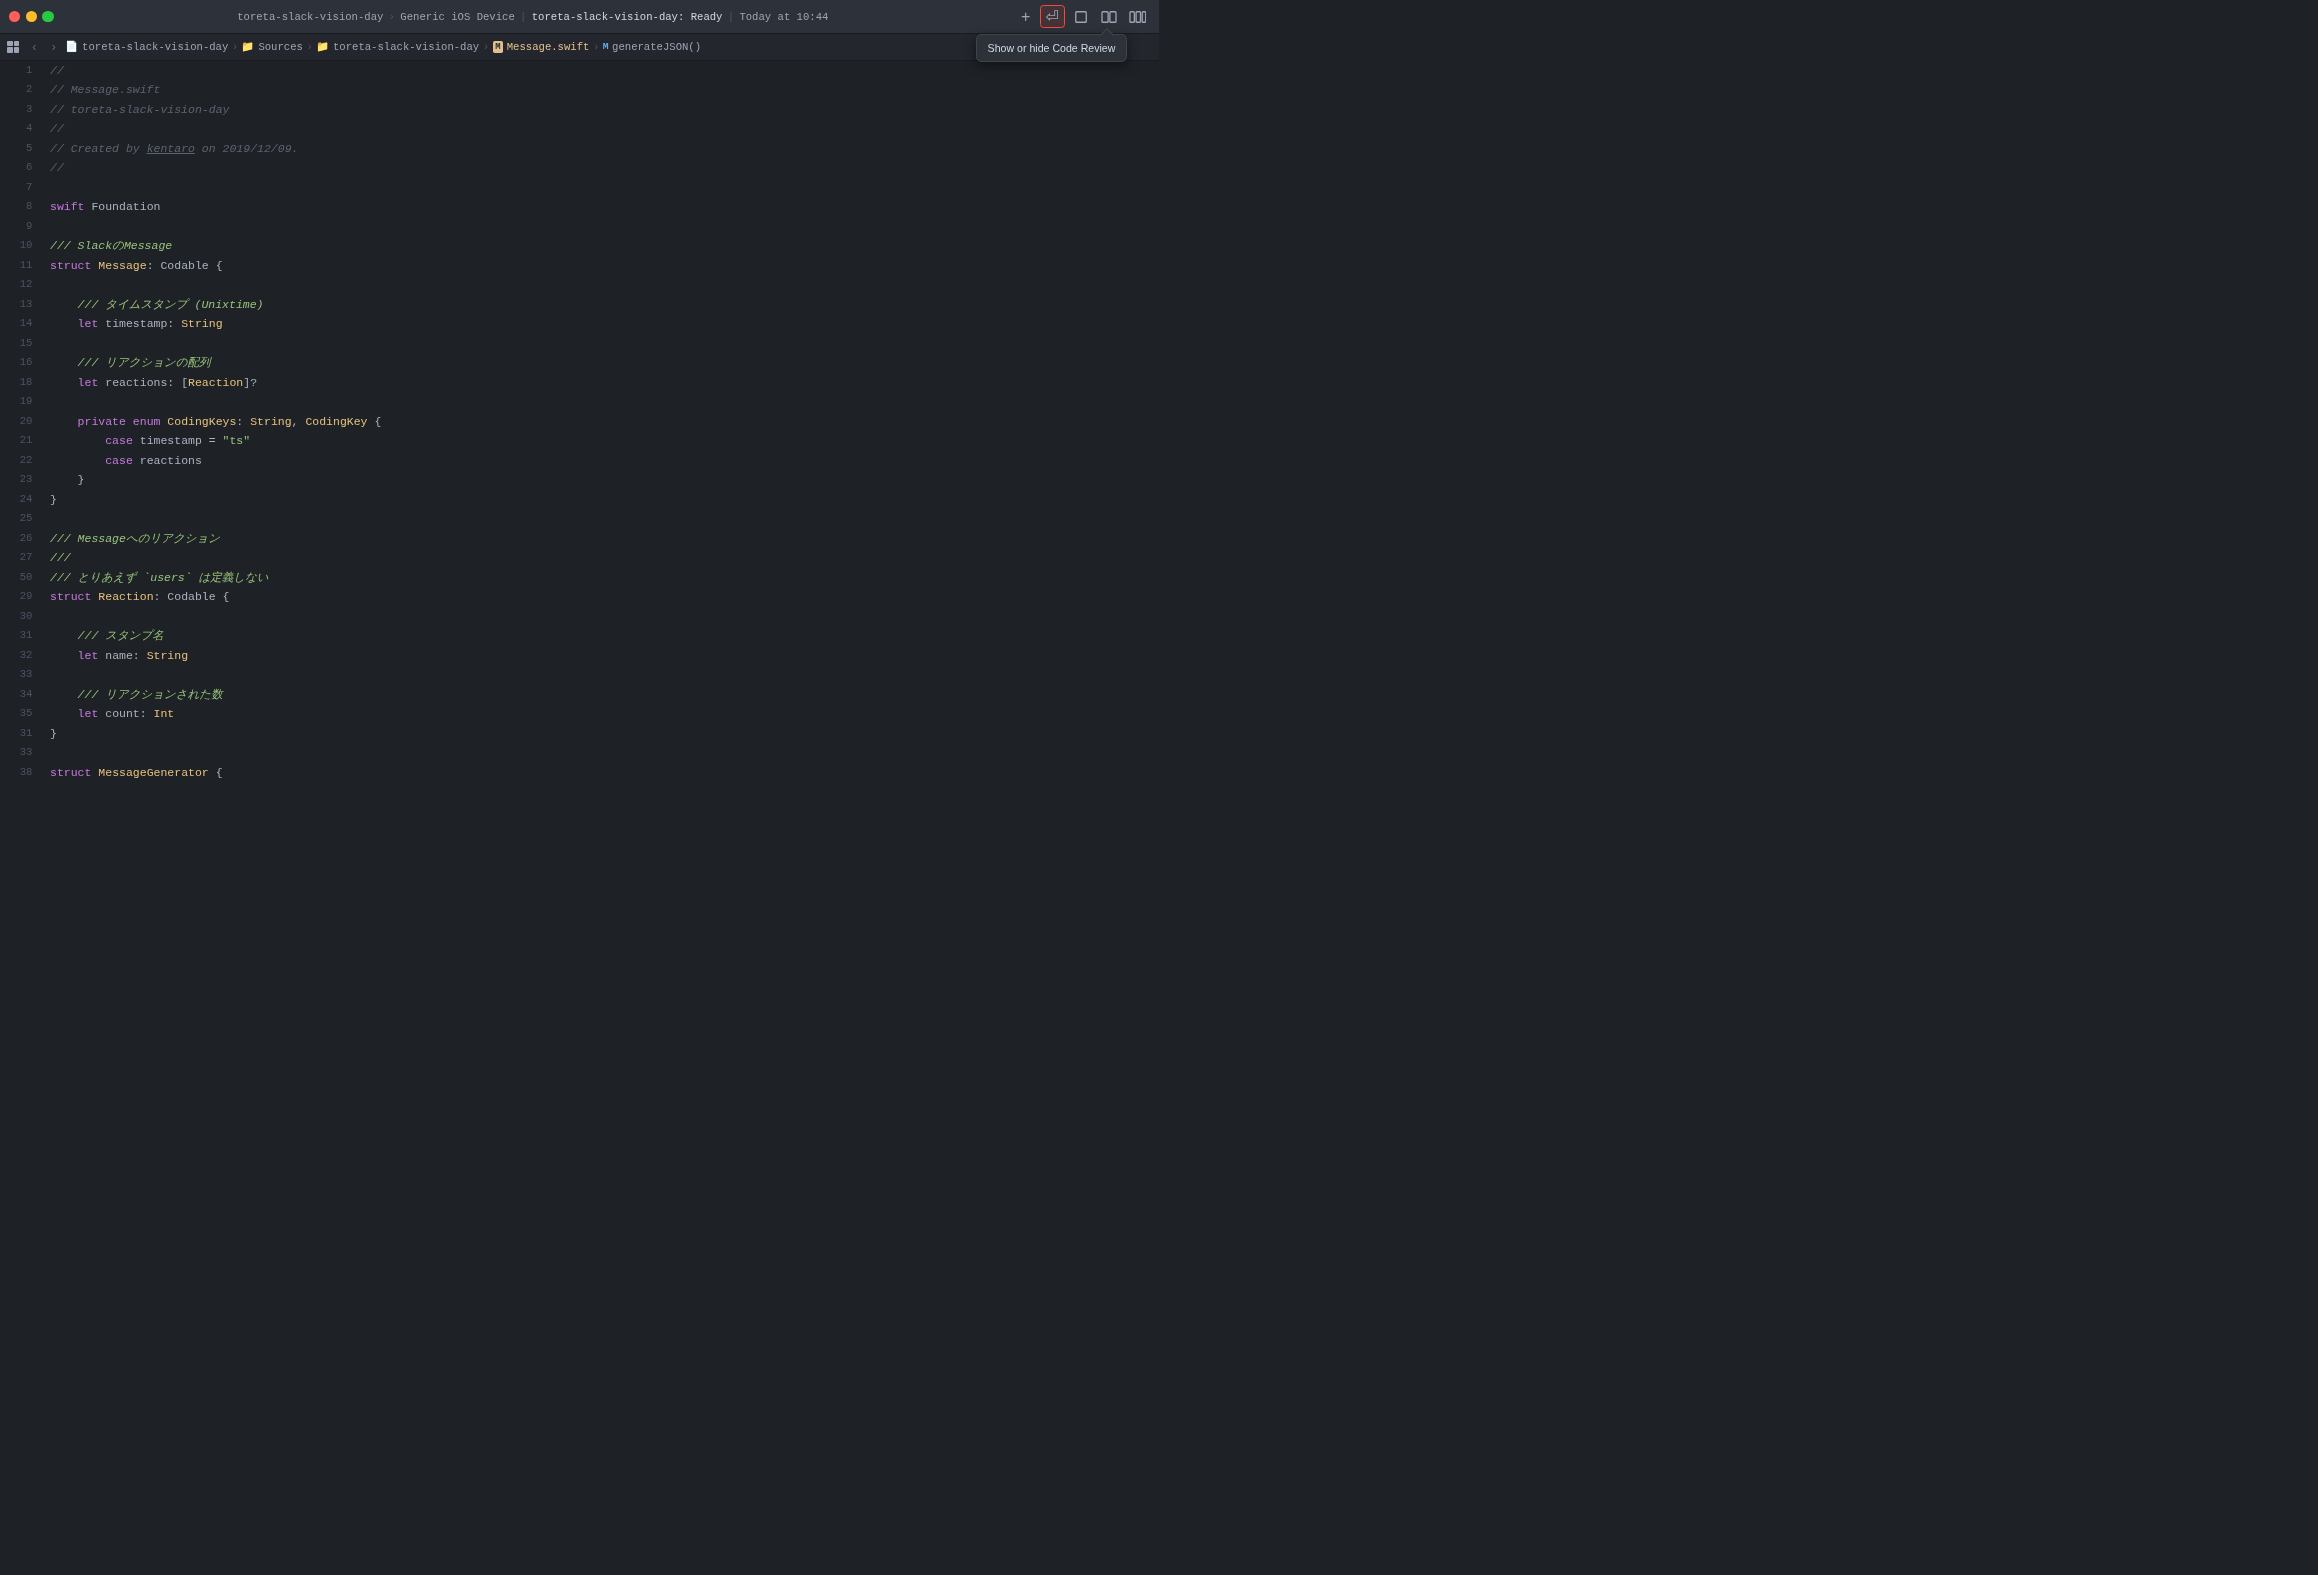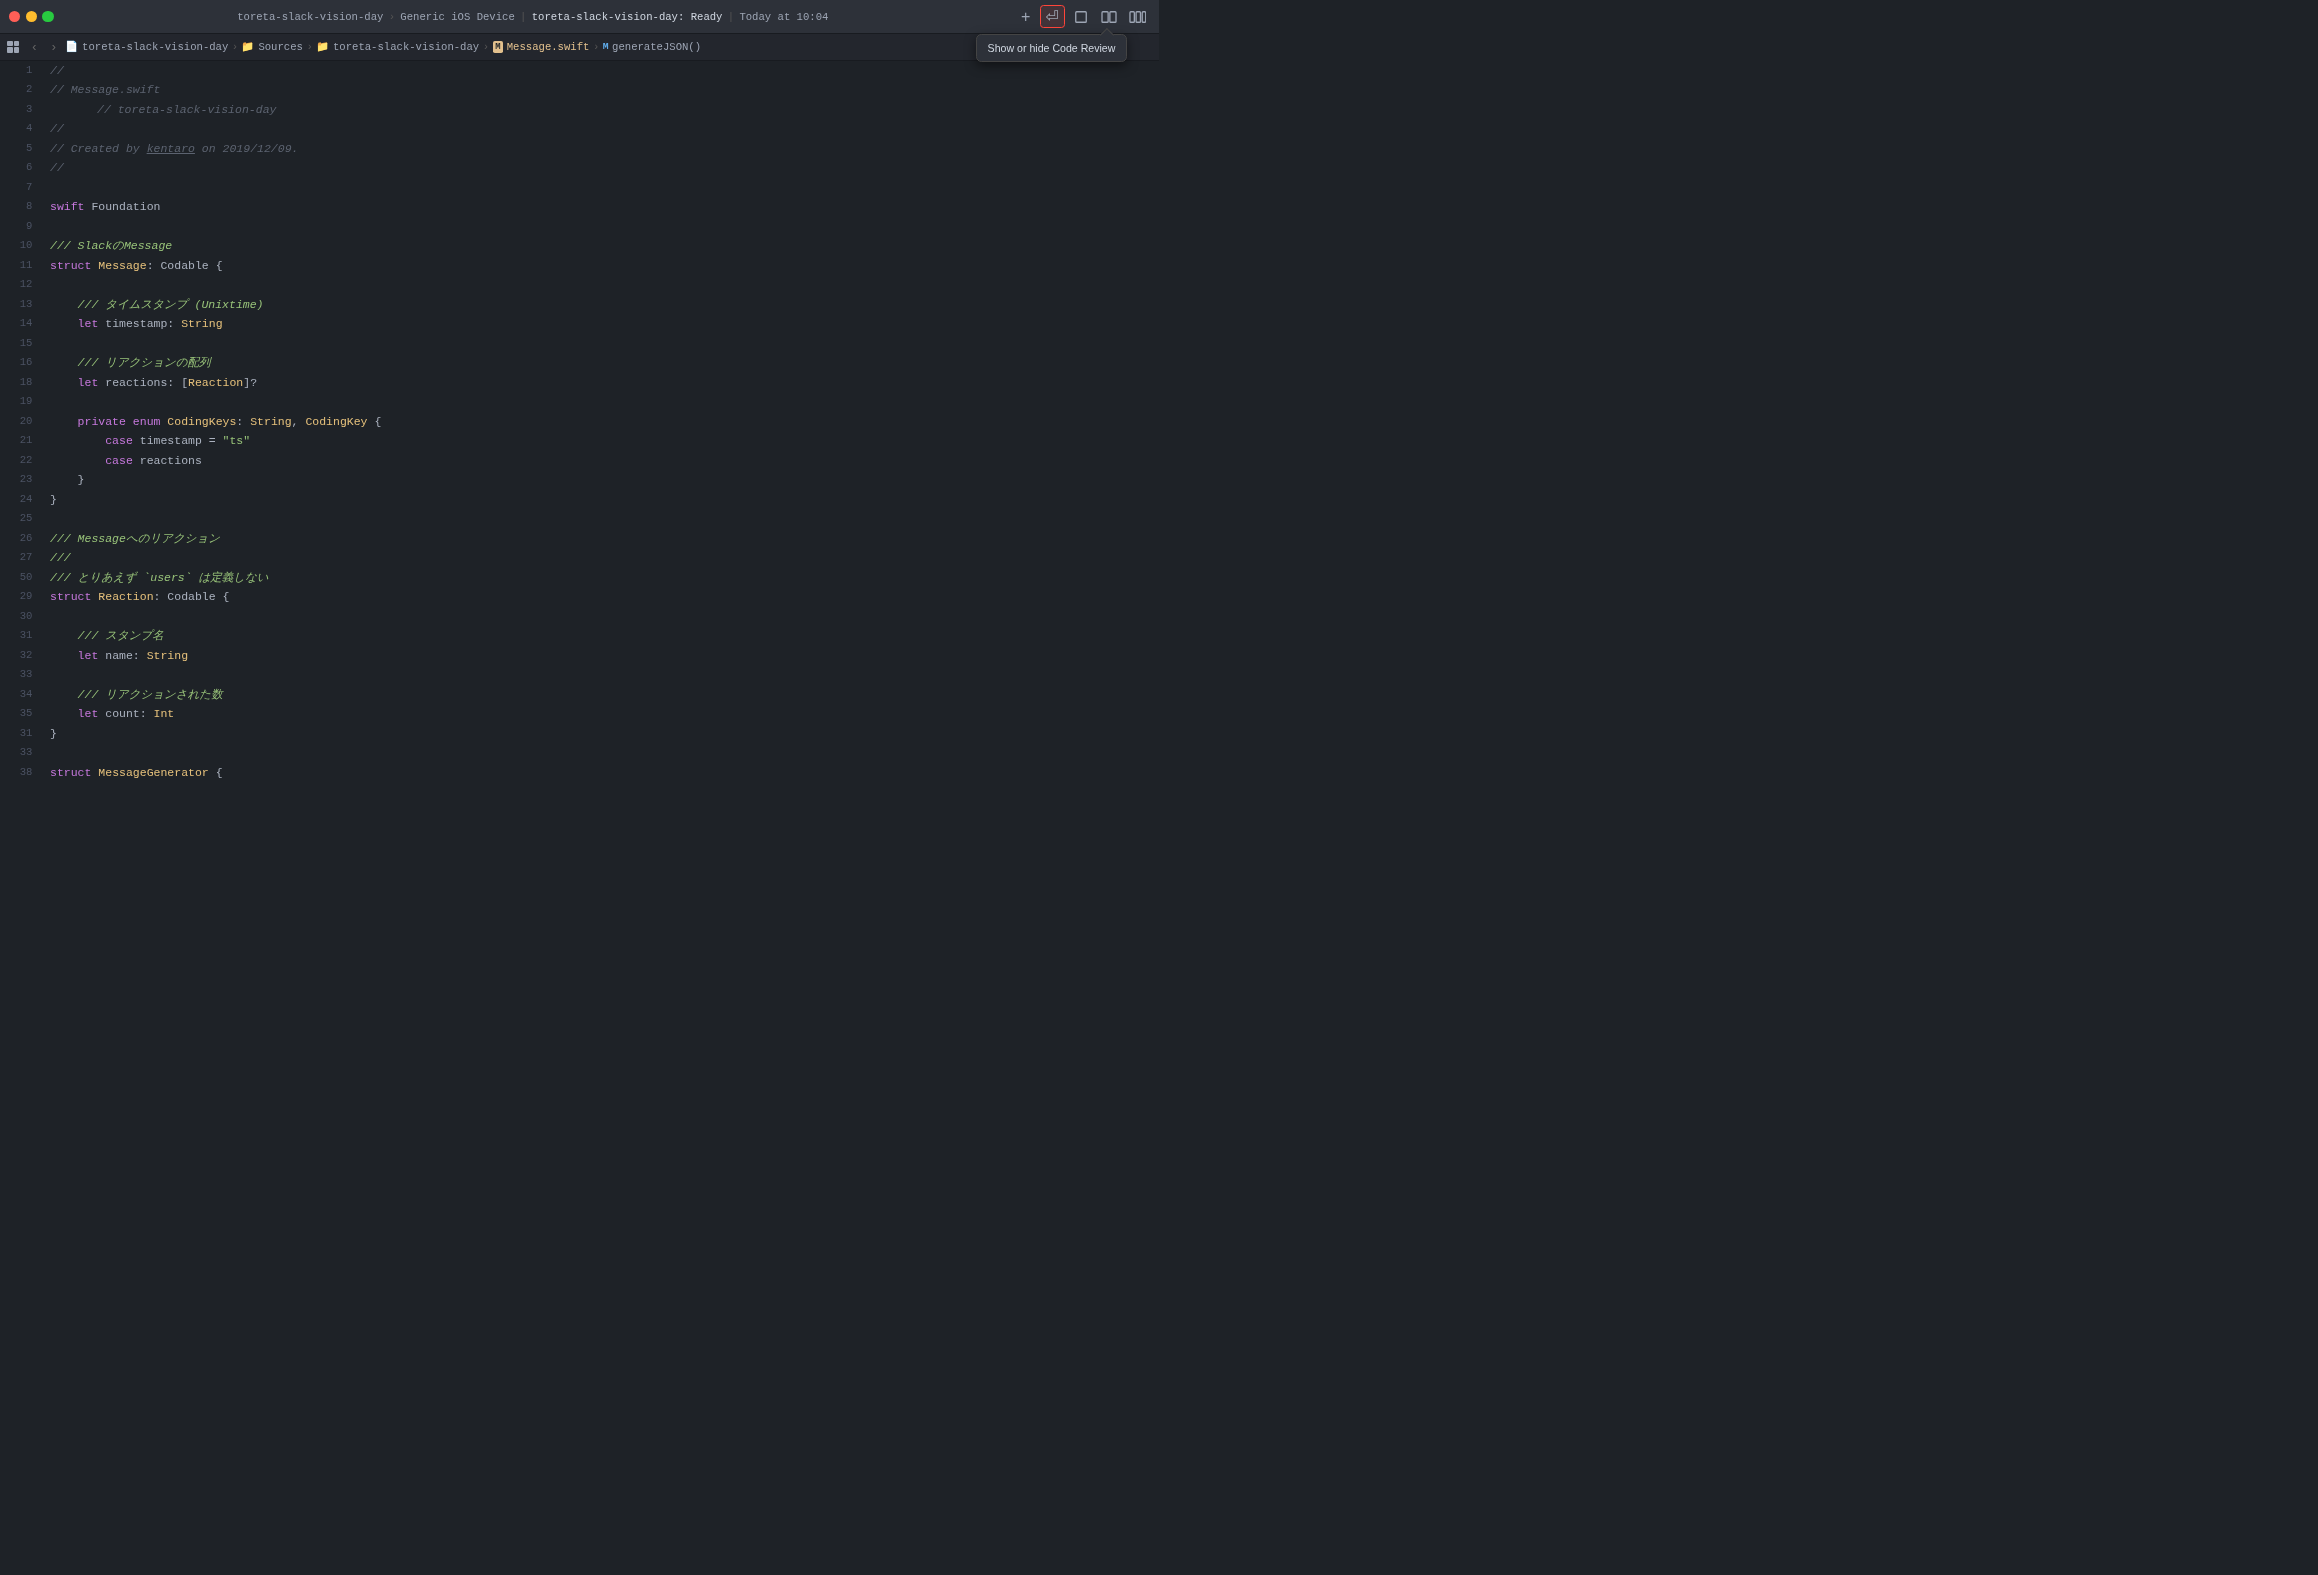--- a/index.html
+++ b/index.html
@@ -228,21 +228,21 @@
       <button class="window-btn btn-maximize"></button>
     </div>
 
     <div class="title-bar-center">
       <span class="title-text">toreta-slack-vision-day</span>
       <span class="title-separator">›</span>
       <span class="title-text">Generic iOS Device</span>
       <span class="title-separator">|</span>
       <span class="title-active">toreta-slack-vision-day: Ready</span>
       <span class="title-separator">|</span>
-      <span class="title-text">Today at 10:04</span>
+      <span class="title-text">Today at 10:44</span>
     </div>
 
     <div class="title-bar-right">
       <button class="plus-btn">+</button>
       <button class="title-bar-btn highlighted" style="font-size:16px;">⏎</button>
       <button class="title-bar-btn">
         <svg width="14" height="14" viewBox="0 0 16 16" fill="none">
           <rect x="2" y="2" width="12" height="12" rx="1" stroke="#9da5b4" stroke-width="1.5"></rect>
         </svg>
       </button>
@@ -314,21 +314,21 @@
           <span class="line-content"><span style="color:#5c6370;font-style:italic;">//</span></span>
         </div>
 
         <div class="code-line">
           <span class="line-number">2</span>
           <span class="line-content"><span style="color:#5c6370;font-style:italic;">// Message.swift</span></span>
         </div>
 
         <div class="code-line">
           <span class="line-number">3</span>
-          <span class="line-content"><span style="color:#5c6370;font-style:italic;margin-left:47px;">// toreta-slack-vision-day</span></span>
+          <span class="line-content"><span style="color:#5c6370;font-style:italic;">// toreta-slack-vision-day</span></span>
         </div>
 
         <div class="code-line">
           <span class="line-number">4</span>
           <span class="line-content"><span style="color:#5c6370;font-style:italic;">//</span></span>
         </div>
 
         <div class="code-line">
           <span class="line-number">5</span>
           <span class="line-content"><span style="color:#5c6370;font-style:italic;">// Created by </span><span style="color:#5c6370;font-style:italic;text-decoration:underline;">kentaro</span><span style="color:#5c6370;font-style:italic;"> on 2019/12/09.</span></span>

